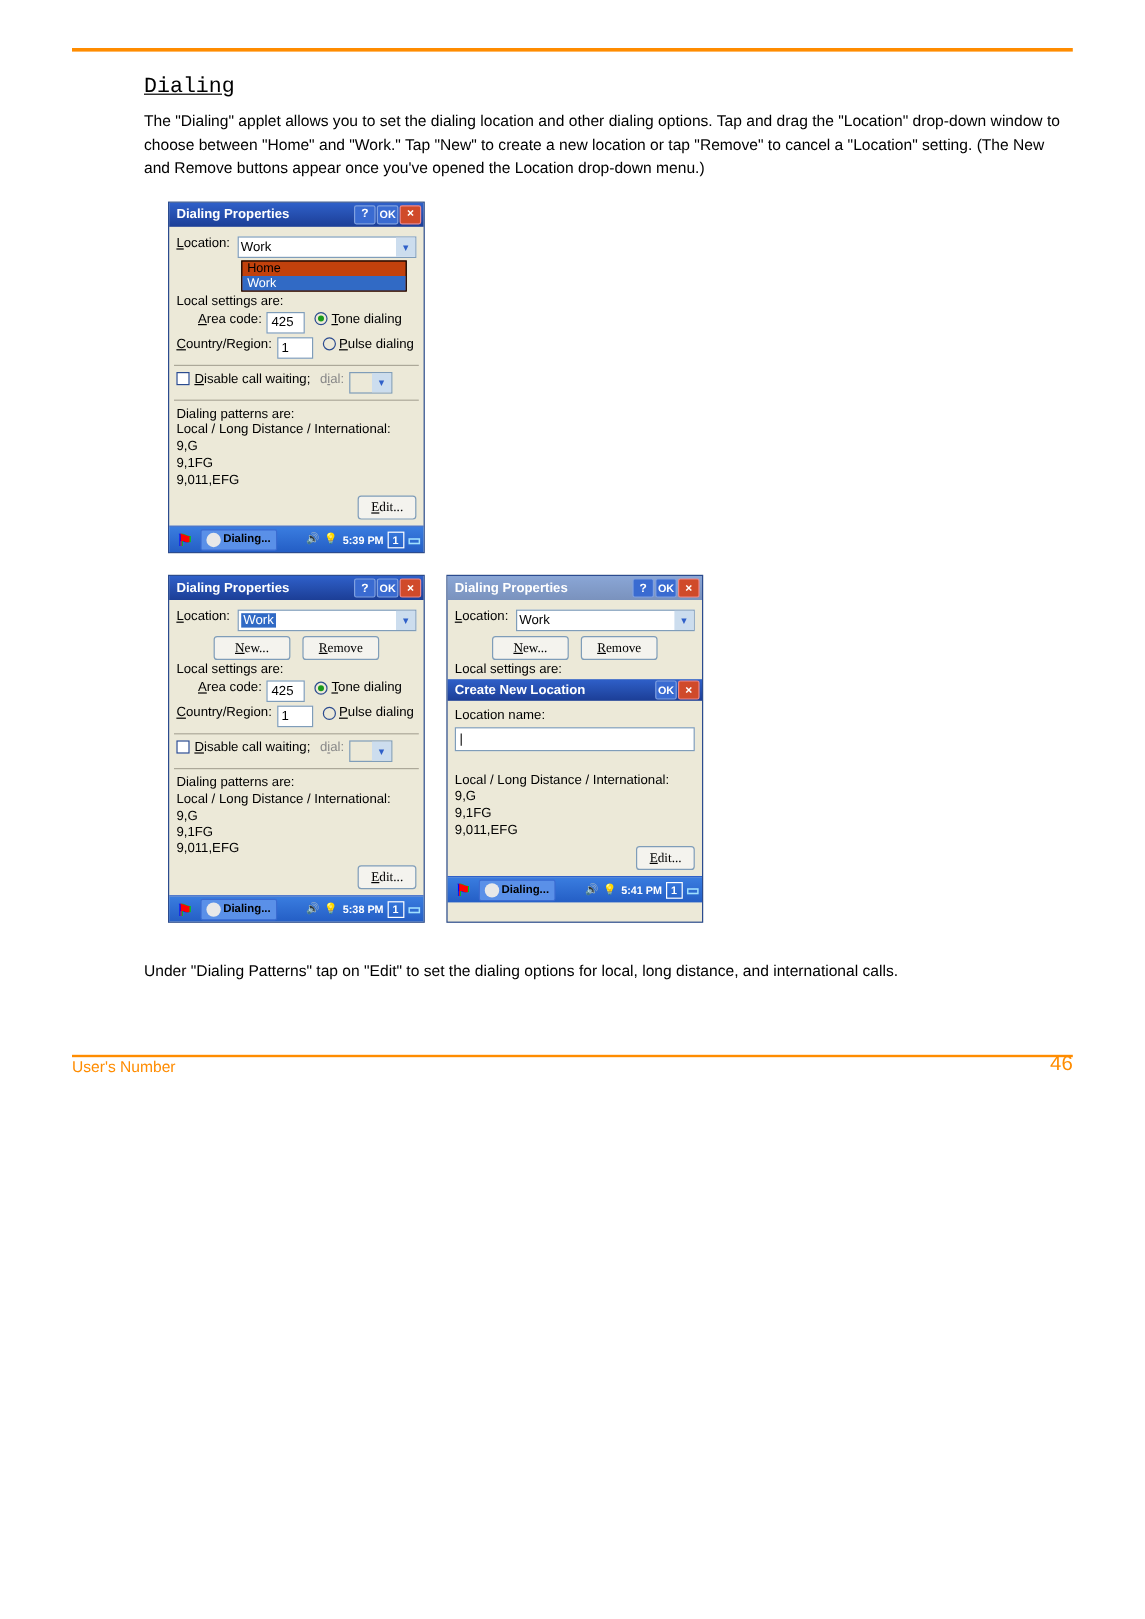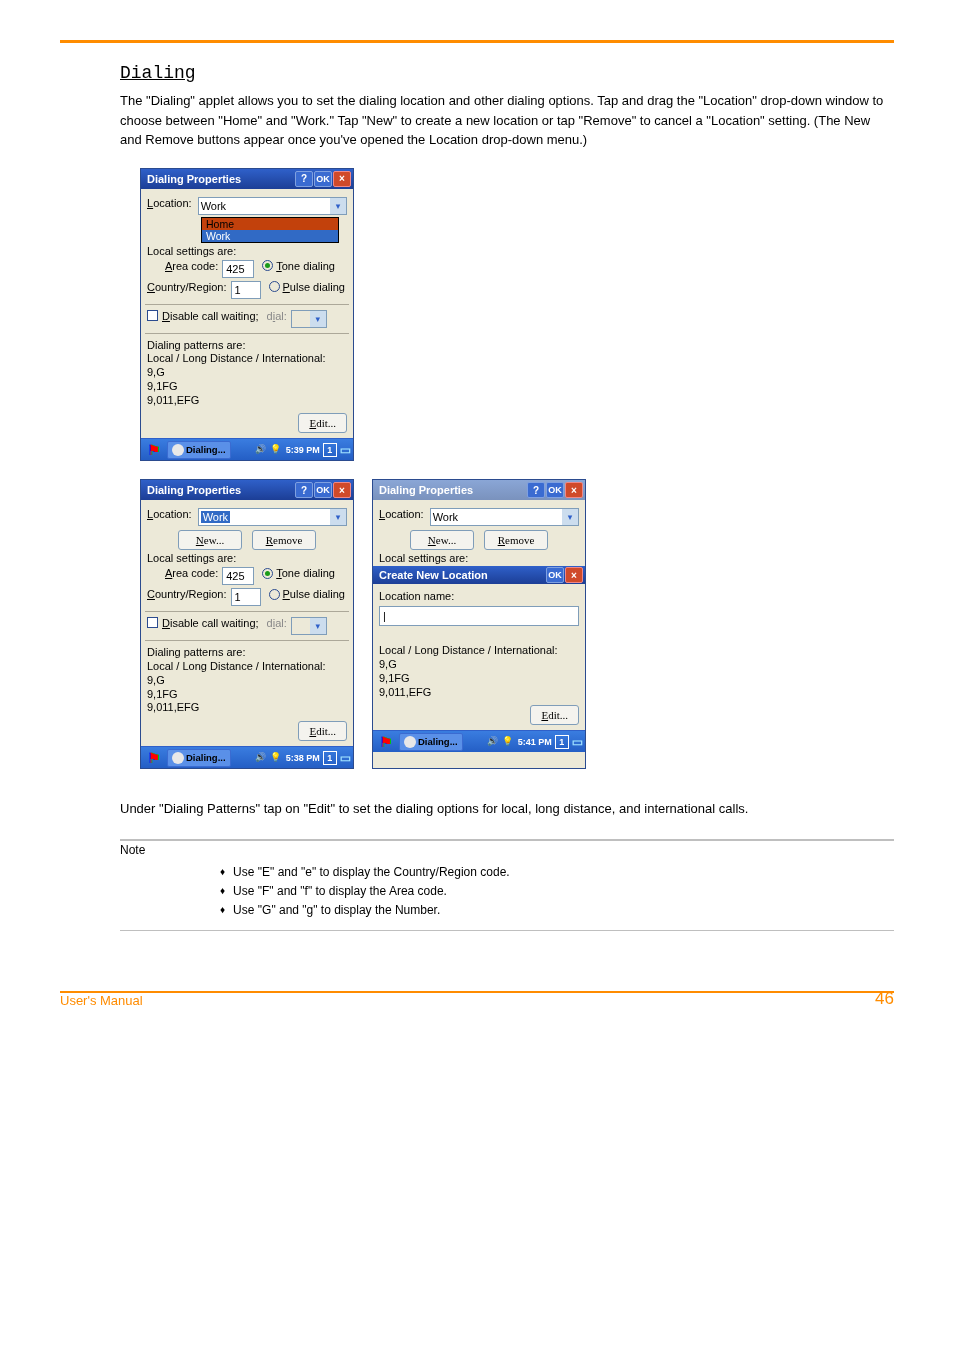--- a/index.html
+++ b/index.html
@@ -286,32 +286,22 @@
         <span class="kb-ind">1</span>
         <span class="desk-ico">▭</span>
       </span>
     </div>
   </div>
 
 </div>
 
 <p class="body-text" style="margin-top:30px">Under "Dialing Patterns" tap on "Edit" to set the dialing options for local, long distance, and international calls.</p>
 
-<div class="note-block">
-  <hr class="grey-rule">
-  <div class="note-title">Note</div>
-  <ul class="note-list">
-    <li>Use "E" and "e" to display the Country/Region code.</li>
-    <li>Use "F" and "f" to display the Area code.</li>
-    <li>Use "G" and "g" to display the Number.</li>
-  </ul>
-  <hr class="grey-rule-thin" style="margin-top:10px">
-</div>
 
 <div class="footer">
   <hr class="footer-line">
   <div>
-    <span class="footer-text">User's Manual</span>
+    <span class="footer-text">User's Number</span>
     <span class="page-num">46</span>
   </div>
 </div>
 
 </div>
 
 </body></html>

